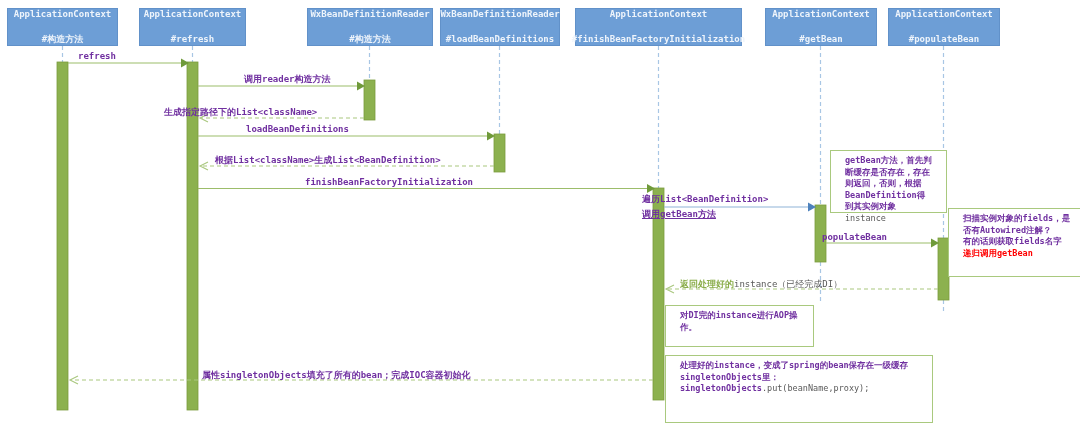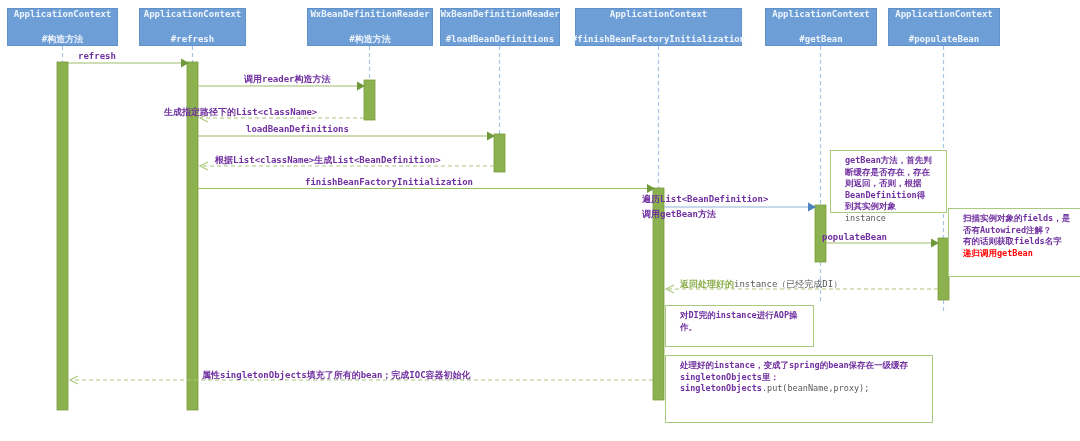--- a/index.html
+++ b/index.html
@@ -119,21 +119,21 @@
     <span>#populateBean</span>
   </div>
 
   <div class="msg" style="left:78px;top:51px;width:100px;">refresh</div>
   <div class="msg" style="left:200px;top:74px;width:160px;margin-left:44px;">调用reader构造方法</div>
   <div class="msg" style="left:164px;top:107px;width:230px;">生成指定路径下的List&lt;className&gt;</div>
   <div class="msg" style="left:215px;top:155px;width:260px;">根据List&lt;className&gt;生成List&lt;BeanDefinition&gt;</div>
   <div class="msg" style="left:246px;top:124px;width:200px;">loadBeanDefinitions</div>
   <div class="msg" style="left:305px;top:177px;width:240px;">finishBeanFactoryInitialization</div>
   <div class="msg" style="left:642px;top:194px;width:200px;">遍历List&lt;BeanDefinition&gt;</div>
-  <div class="msg" style="left:642px;top:209px;width:200px;">调用getBean方法</div>
+  <div class="msg" style="left:642px;top:209px;width:200px;text-decoration:underline;">调用getBean方法</div>
   <div class="msg" style="left:822px;top:232px;width:120px;">populateBean</div>
   <div class="msg" style="left:202px;top:370px;width:300px;">属性singletonObjects填充了所有的bean；完成IOC容器初始化</div>
   <div class="msg" style="left:680px;top:279px;width:240px;">
     <span class="seg-green">返回处理好的</span><span class="seg-gray">instance（已经完成DI）</span>
   </div>
 
   <div class="note" style="left:830px;top:150px;width:117px;height:63px;">
     <span>getBean方法，首先判断缓存是否存在，存在则返回，否则，根据BeanDefinition得到其实例对象</span><span class="code"> instance</span>
   </div>
   <div class="note" style="left:948px;top:208px;width:140px;height:69px;">

